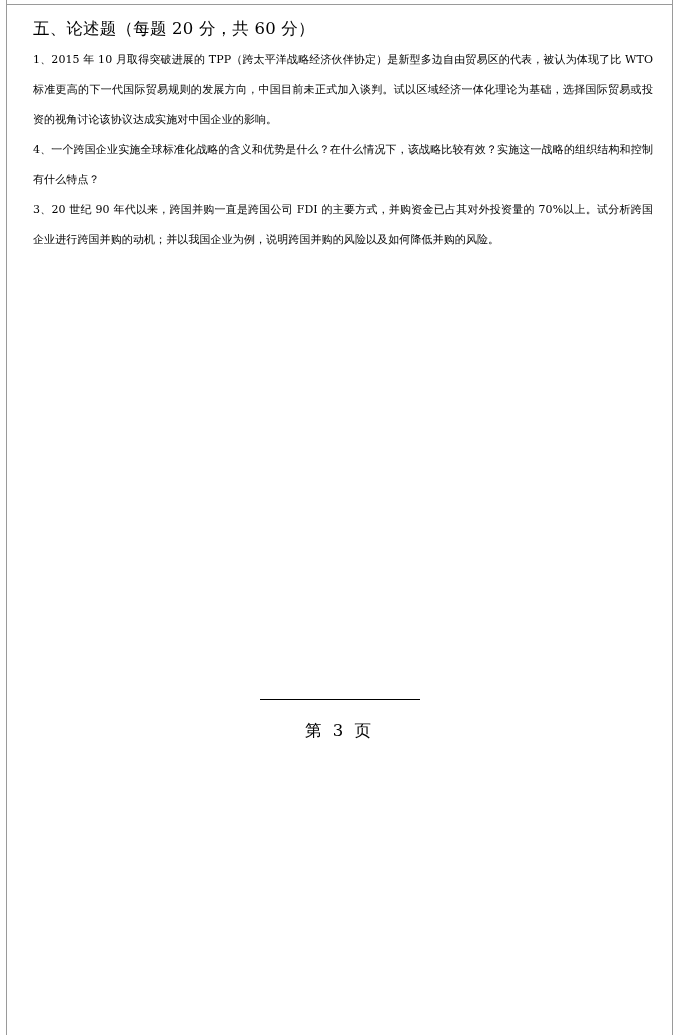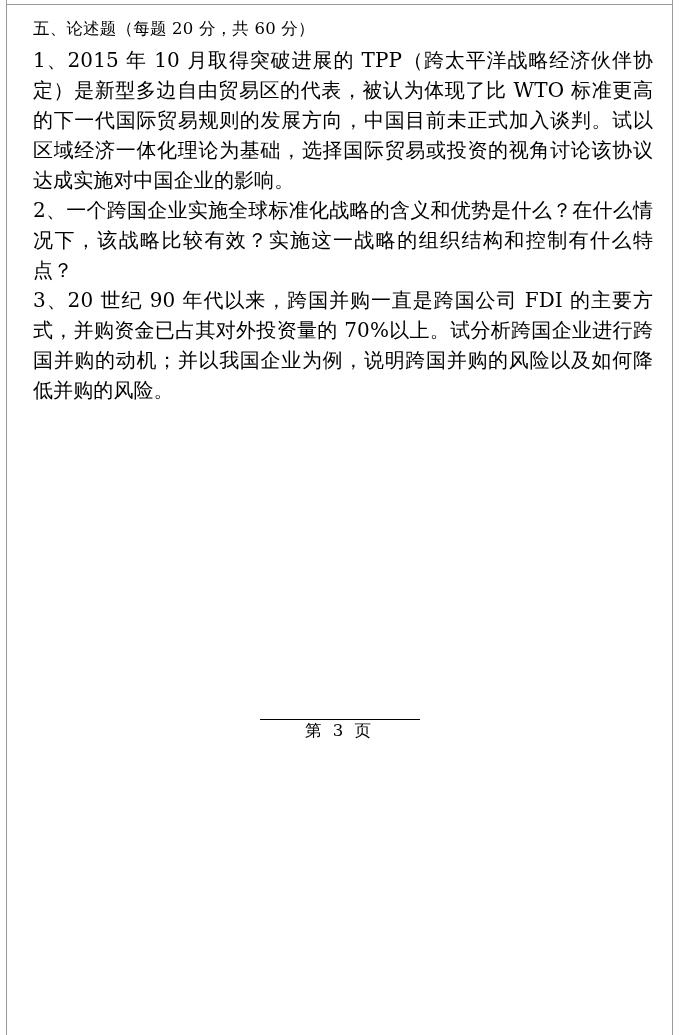--- a/index.html
+++ b/index.html
@@ -44,62 +44,62 @@
     top: 14px;
     width: 620px;
   }
   .section-title {
     font-size: 16.5px;
     line-height: 30px;
     letter-spacing: 0.2px;
     white-space: nowrap;
   }
   .para {
-    font-size: 20px;
+    font-size: 11px;
     line-height: 30px;
     text-align: justify;
     text-justify: inter-ideograph;
     letter-spacing: 0.1px;
   }
   .p1 { margin-top: 1px; }
   .p2 { margin-top: 0px; }
   .p3 { margin-top: 0px; }
 
   .footer {
     position: absolute;
     left: 0;
     bottom: 18px;
     width: 679px;
     text-align: center;
   }
   .footer-inner {
     display: inline-block;
     border-top: 1.5px solid #000;
-    padding-top: 0;
+    padding-top: 20px;
     min-width: 160px;
   }
   .footer-text {
     font-size: 16.5px;
     letter-spacing: 3px;
   }
 </style>
 </head>
 <body>
 
 <div class="page">
   <div class="edge-left"></div>
   <div class="edge-right"></div>
   <div class="edge-top"></div>
 
   <div class="content">
     <div class="section-title">五、论述题（每题 20 分，共 60 分）</div>
 
     <div class="para p1">1、2015 年 10 月取得突破进展的 TPP（跨太平洋战略经济伙伴协定）是新型多边自由贸易区的代表，被认为体现了比 WTO 标准更高的下一代国际贸易规则的发展方向，中国目前未正式加入谈判。试以区域经济一体化理论为基础，选择国际贸易或投资的视角讨论该协议达成实施对中国企业的影响。</div>
 
-    <div class="para p2">2、一个跨国企业实施全球标准化战略的含义和优势是什么？在什么情况下，该战略比较有效？实施这一战略的组织结构和控制有什么特点？</div>
+    <div class="para p2">4、一个跨国企业实施全球标准化战略的含义和优势是什么？在什么情况下，该战略比较有效？实施这一战略的组织结构和控制有什么特点？</div>
 
     <div class="para p3">3、20 世纪 90 年代以来，跨国并购一直是跨国公司 FDI 的主要方式，并购资金已占其对外投资量的 70%以上。试分析跨国企业进行跨国并购的动机；并以我国企业为例，说明跨国并购的风险以及如何降低并购的风险。</div>
   </div>
 
   <div class="footer">
     <div class="footer-inner">
       <span class="footer-text">第 3 页</span>
     </div>
   </div>
 </div>

